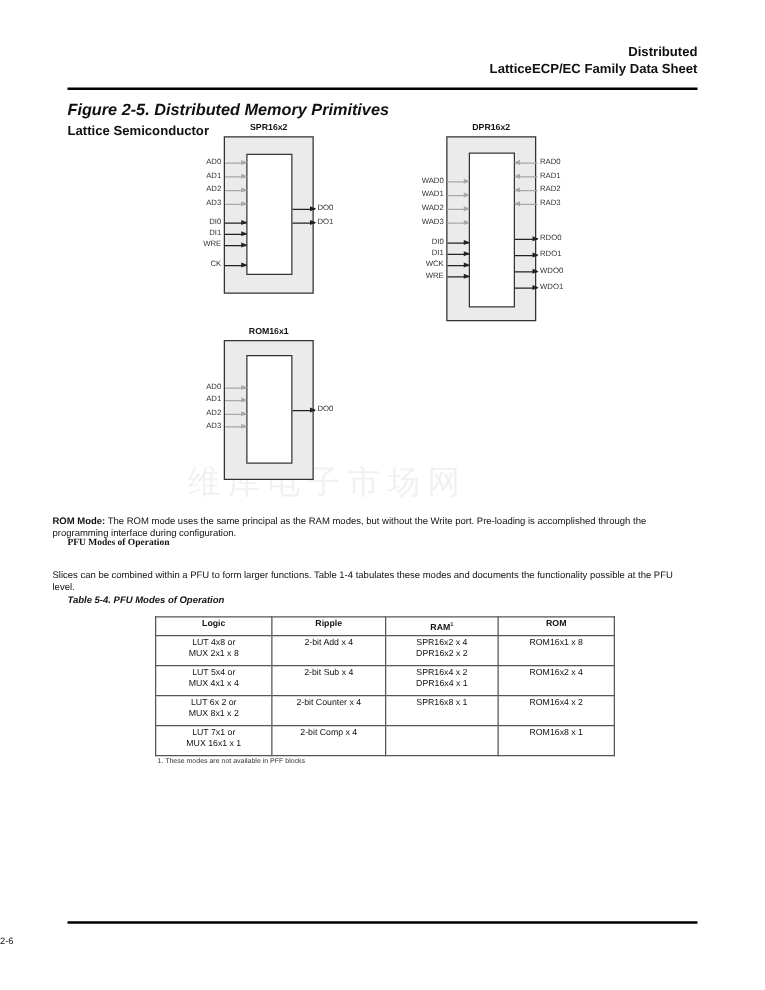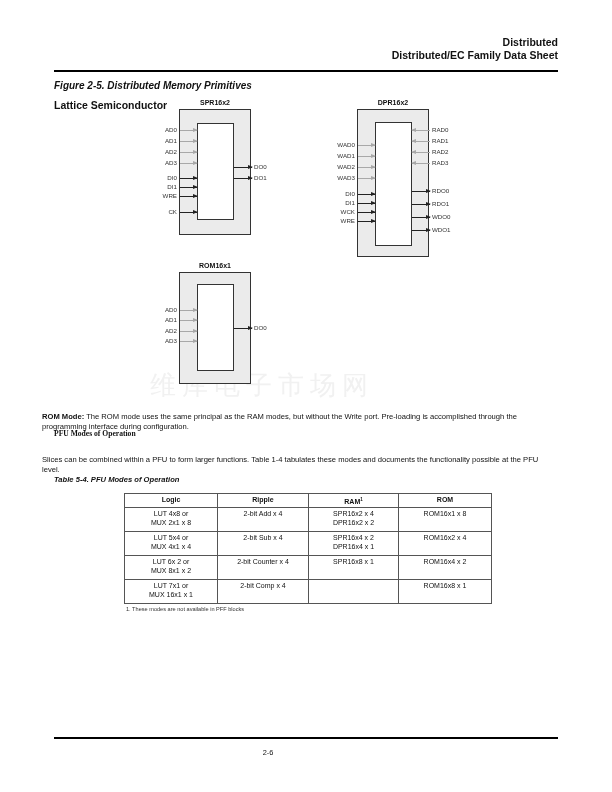--- a/index.html
+++ b/index.html
@@ -2,21 +2,21 @@
 <html><head>
 <meta charset="utf-8">
 <style>
   html, body { margin: 0; padding: 0; background: #ffffff; }
   body { width: 612px; height: 792px; position: relative; overflow: hidden;
          font-family: "Liberation Sans", sans-serif; color: #111; }
   .abs { position: absolute; }
   .hdr-right { right: 54px; text-align: right; font-weight: bold; font-size: 10.5px; line-height: 12.5px; }
   .hdr-left { left: 54px; font-weight: bold; font-size: 10.5px; margin-top: 48px; }
   .rule { left: 54px; width: 504px; height: 2px; background: #000; }
-  .fig-caption { left: 54px; font-weight: bold; font-style: italic; font-size: 10px; }
+  .fig-caption { left: 54px; font-weight: bold; font-style: italic; font-size: 13px; }
   .diagram-title { font-weight: bold; font-size: 7px; text-align: center; width: 80px; }
   .outer { background: #ebebeb; border: 1px solid #333; box-sizing: border-box; }
   .inner { background: #fff; border: 1px solid #333; box-sizing: border-box; }
   .pin { font-size: 6.2px; color: #333; line-height: 7px; white-space: nowrap; }
   .pin.r { text-align: right; }
   .arrow { height: 1px; }
   .arrow.gray { background: #a8a8a8; }
   .arrow.dark { background: #222; }
   .arrow::after { content: ""; position: absolute; top: -2px; border-top: 2.5px solid transparent; border-bottom: 2.5px solid transparent; }
   .arrow.right::after { right: -1px; border-left: 5px solid; }
@@ -25,29 +25,29 @@
   .arrow.gray.left::after { border-right-color: #a8a8a8; }
   .arrow.dark.right::after { border-left-color: #222; }
   .para { left: 42px; width: 506px; font-size: 7.6px; line-height: 9.6px; margin-top: 16px; }
   .heading { left: 54px; font-weight: bold; font-size: 7.6px; }
   .tbl-caption { left: 54px; font-weight: bold; font-style: italic; font-size: 7.6px; }
   table.modes { position: absolute; left: 124px; top: 493px; border-collapse: collapse; font-size: 7px; }
   table.modes th, table.modes td { border: 1.2px solid #555; text-align: center; vertical-align: top; padding: 1px 2px; line-height: 9px; }
   table.modes th { font-weight: bold; height: 11px; }
   table.modes td { height: 21px; }
   .footnote { left: 126px; font-size: 5.6px; color: #333; }
-  .page-num { left: 0; width: 536px; text-align: center; font-size: 7.4px; }
+  .page-num { left: 0; width: 536px; font-size: 7.4px; }
   .watermark { left: 150px; top: 368px; font-size: 26px; color: #f1f1f1; letter-spacing: 6px; font-family: "DejaVu Sans", sans-serif; }
 </style>
 </head>
 <body>
 
 <div class="abs hdr-right" style="top:36px;">Distributed</div>
 <div class="abs hdr-left" style="top:51px;">Lattice Semiconductor</div>
-<div class="abs hdr-right" style="top:49px;">Distributed/EC Family Data Sheet</div>
+<div class="abs hdr-right" style="top:49px;">LatticeECP/EC Family Data Sheet</div>
 <div class="abs rule" style="top:70px;"></div>
 
 <div class="abs fig-caption" style="top:80px;">Figure 2-5. Distributed Memory Primitives</div>
 
 <div class="abs watermark">维库电子市场网</div>
 
 <div>
   <div class="abs diagram-title" style="left:175px; top:99px;">SPR16x2</div>
   <div class="abs outer" style="left:179px; top:109px; width:72px; height:126px;"></div>
   <div class="abs inner" style="left:197px; top:123px; width:37px; height:97px;"></div>

